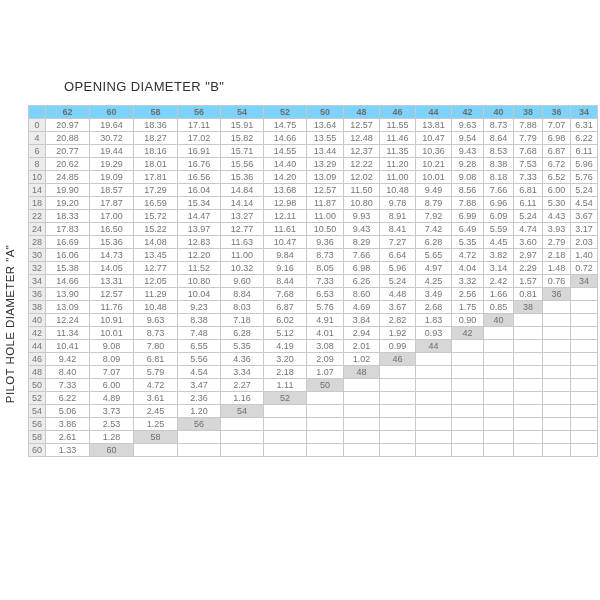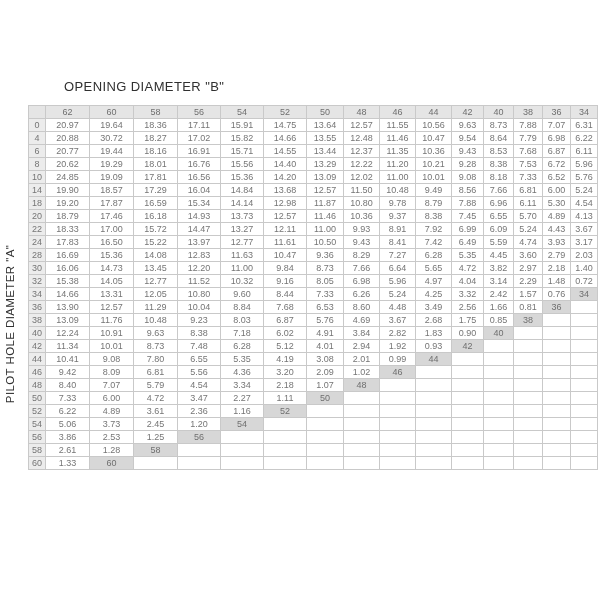--- a/index.html
+++ b/index.html
@@ -22,21 +22,21 @@
     position:absolute;left:28px;top:105px;
     border-collapse:collapse;table-layout:fixed;
     font-size:9px;color:#757575;
   }
   table.diam td, table.diam th{
     border:1px solid #c9c9c9;
     height:12px;line-height:12px;padding:0 1px;
     text-align:center;vertical-align:middle;
     font-weight:normal;overflow:hidden;white-space:nowrap;
   }
-  table.diam thead th{background:#e5e5e5;color:#6f6f6f;}
+  table.diam thead th{background:#7dd3fc;color:#6f6f6f;font-weight:bold;}
   table.diam th.rowlabel{background:#ececec;color:#757575;}
   table.diam td.diag{background:#d7d7d7;color:#6f6f6f;}
   table.diam td.empty{background:#ffffff;}
 </style>
 </head>
 <body>
 
 <div class="canvas">
   <div class="title">OPENING DIAMETER "B"</div>
 
@@ -88,21 +88,21 @@
           <th class="rowlabel">0</th>
           <td>20.97</td>
           <td>19.64</td>
           <td>18.36</td>
           <td>17.11</td>
           <td>15.91</td>
           <td>14.75</td>
           <td>13.64</td>
           <td>12.57</td>
           <td>11.55</td>
-          <td>10.56</td>
+          <td>13.81</td>
           <td>9.63</td>
           <td>8.73</td>
           <td>7.88</td>
           <td>7.07</td>
           <td>6.31</td>
         </tr>
         <tr>
           <th class="rowlabel">4</th>
           <td>20.88</td>
           <td>30.72</td>
@@ -204,38 +204,20 @@
           <td>10.80</td>
           <td>9.78</td>
           <td>8.79</td>
           <td>7.88</td>
           <td>6.96</td>
           <td>6.11</td>
           <td>5.30</td>
           <td>4.54</td>
         </tr>
         <tr>
-          <th class="rowlabel">20</th>
-          <td>18.79</td>
-          <td>17.46</td>
-          <td>16.18</td>
-          <td>14.93</td>
-          <td>13.73</td>
-          <td>12.57</td>
-          <td>11.46</td>
-          <td>10.36</td>
-          <td>9.37</td>
-          <td>8.38</td>
-          <td>7.45</td>
-          <td>6.55</td>
-          <td>5.70</td>
-          <td>4.89</td>
-          <td>4.13</td>
-        </tr>
-        <tr>
           <th class="rowlabel">22</th>
           <td>18.33</td>
           <td>17.00</td>
           <td>15.72</td>
           <td>14.47</td>
           <td>13.27</td>
           <td>12.11</td>
           <td>11.00</td>
           <td>9.93</td>
           <td>8.91</td>

